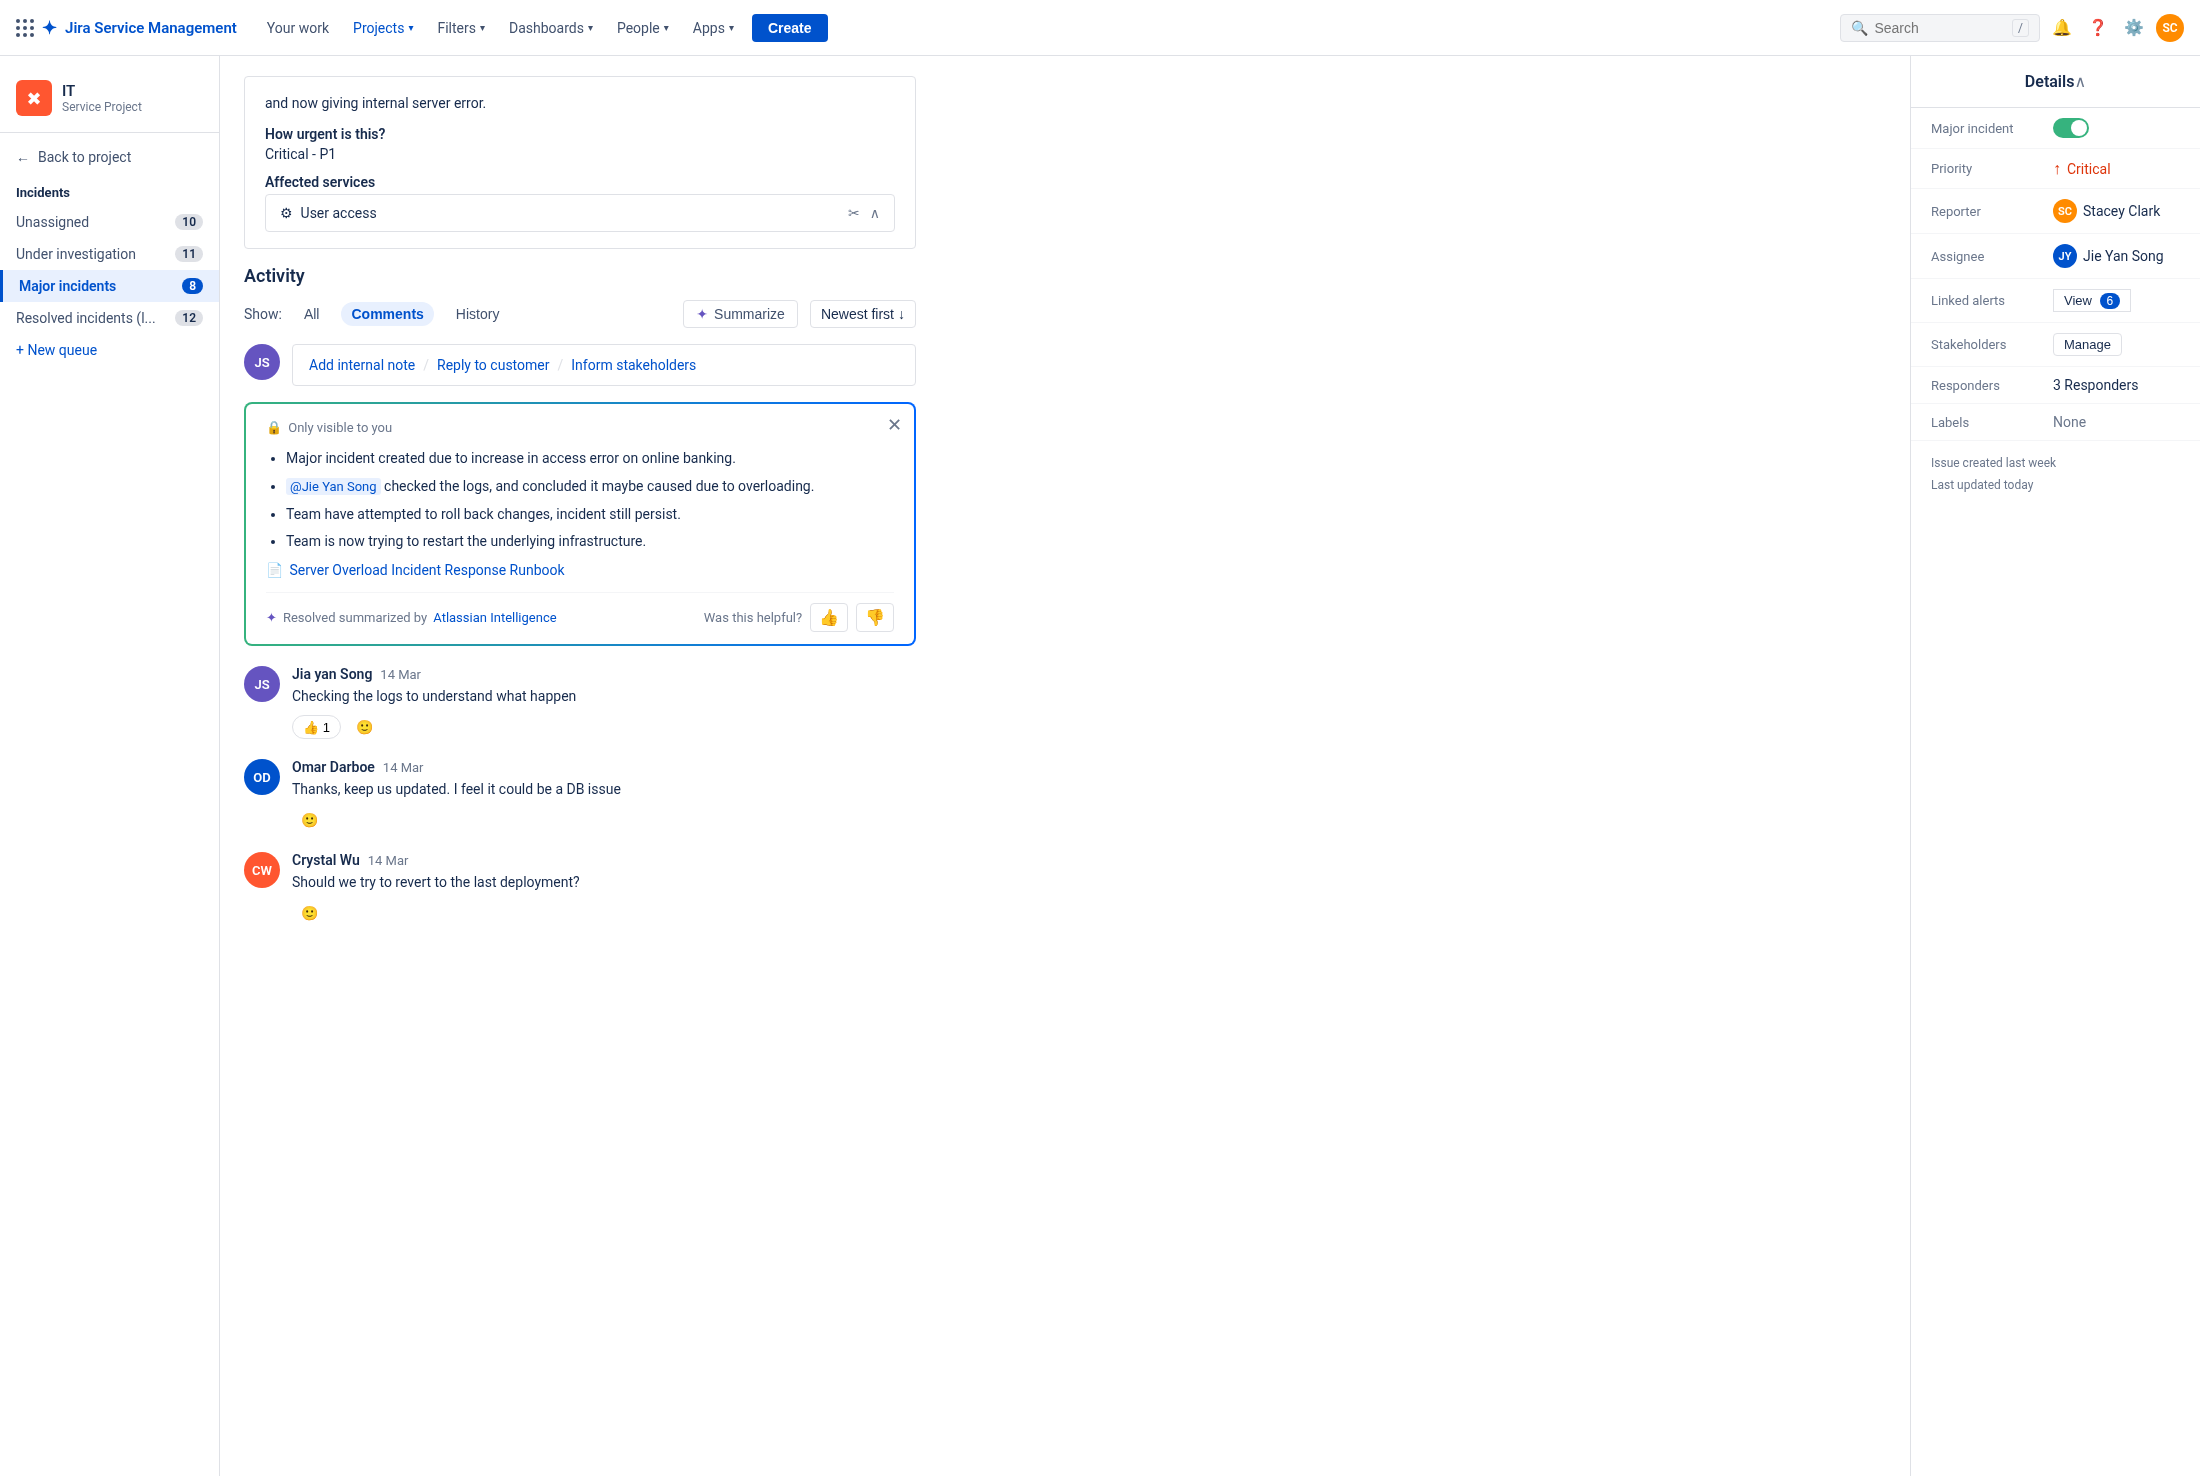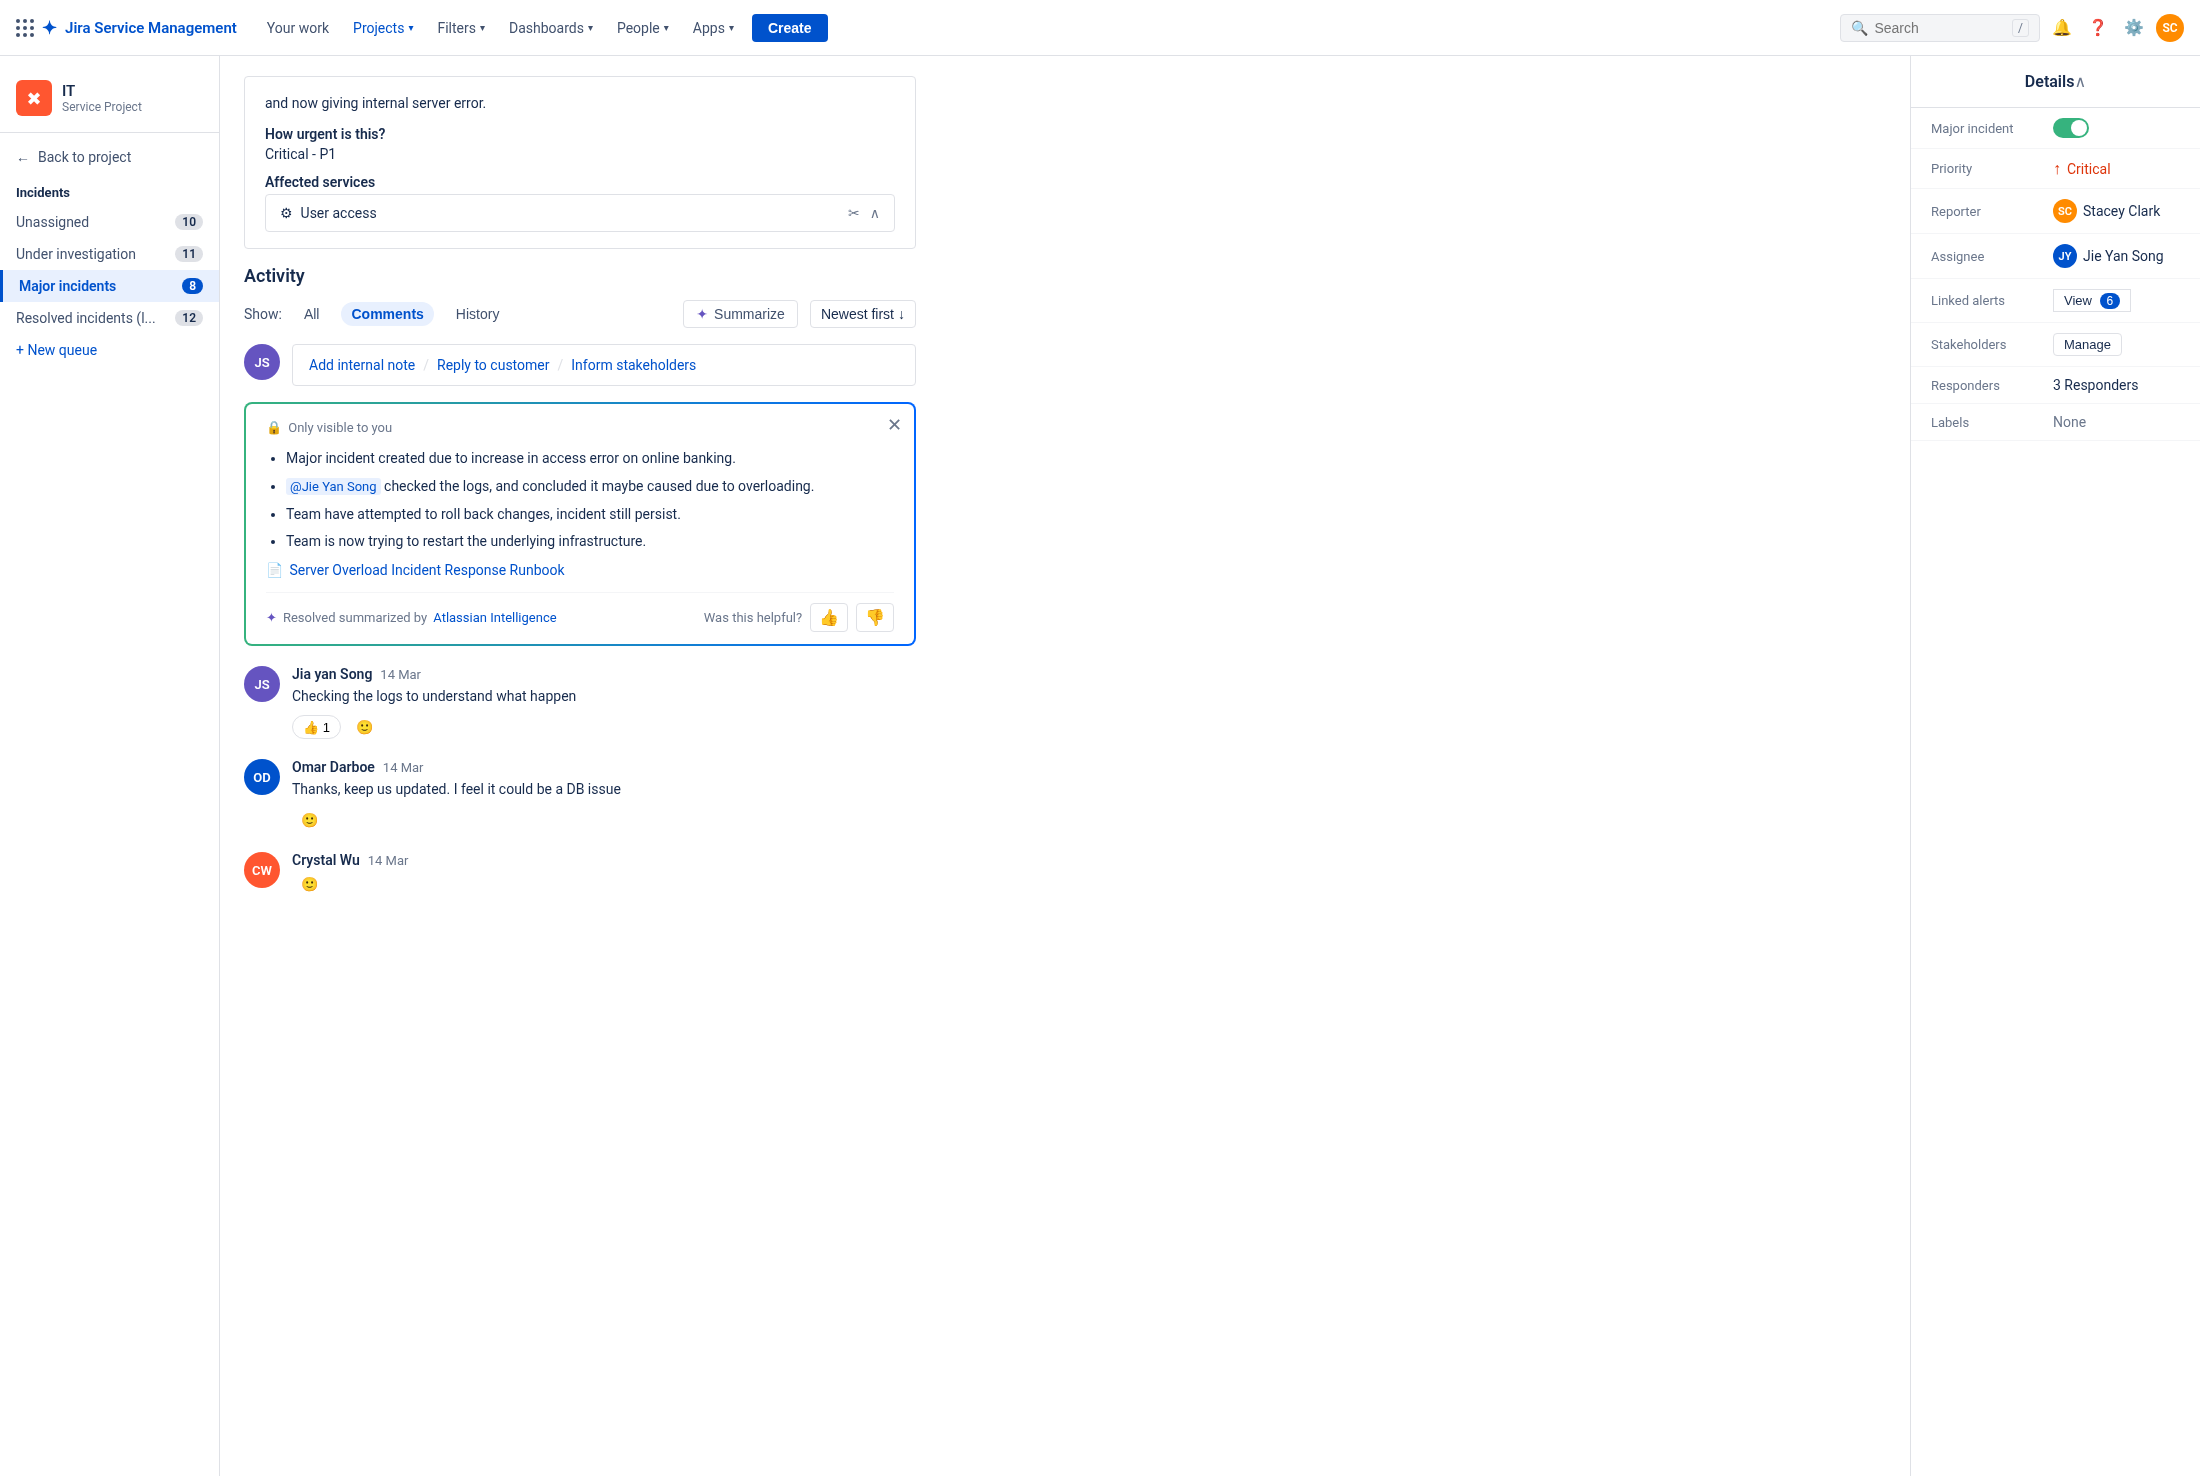--- a/index.html
+++ b/index.html
@@ -324,20 +324,21 @@
           </div>
         </div>
 
         <div class="comment-row">
           <div class="comment-avatar" style="background:#ff5630;">CW</div>
           <div class="comment-body">
             <div class="comment-meta">
               <span class="comment-author">Crystal Wu</span>
               <span class="comment-date">14 Mar</span>
             </div>
+            <div class="comment-text">Should we try to revert to the last deployment?</div>
             <div class="comment-reactions">
               <button class="add-reaction">🙂</button>
             </div>
           </div>
         </div>
 
       </div>
     </div>
   </main>
 
@@ -403,15 +404,19 @@
       </div>
     </div>
 
     <div class="detail-row">
       <span class="detail-label">Labels</span>
       <div class="detail-value">
         <span style="color:#6b778c;">None</span>
       </div>
     </div>
 
+    <div class="issue-meta">
+      <div>Issue created last week</div>
+      <div>Last updated today</div>
+    </div>
   </aside>
 
 </div>
 
 </body></html>

